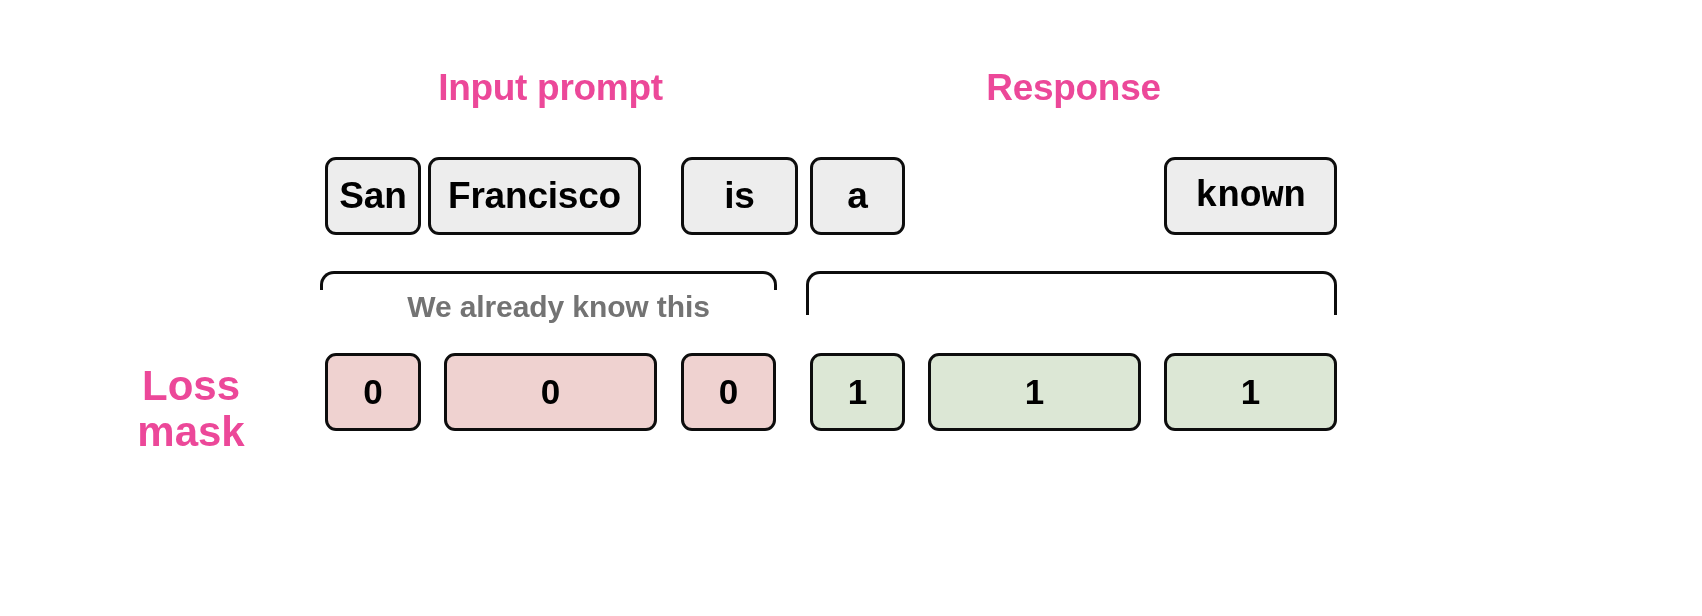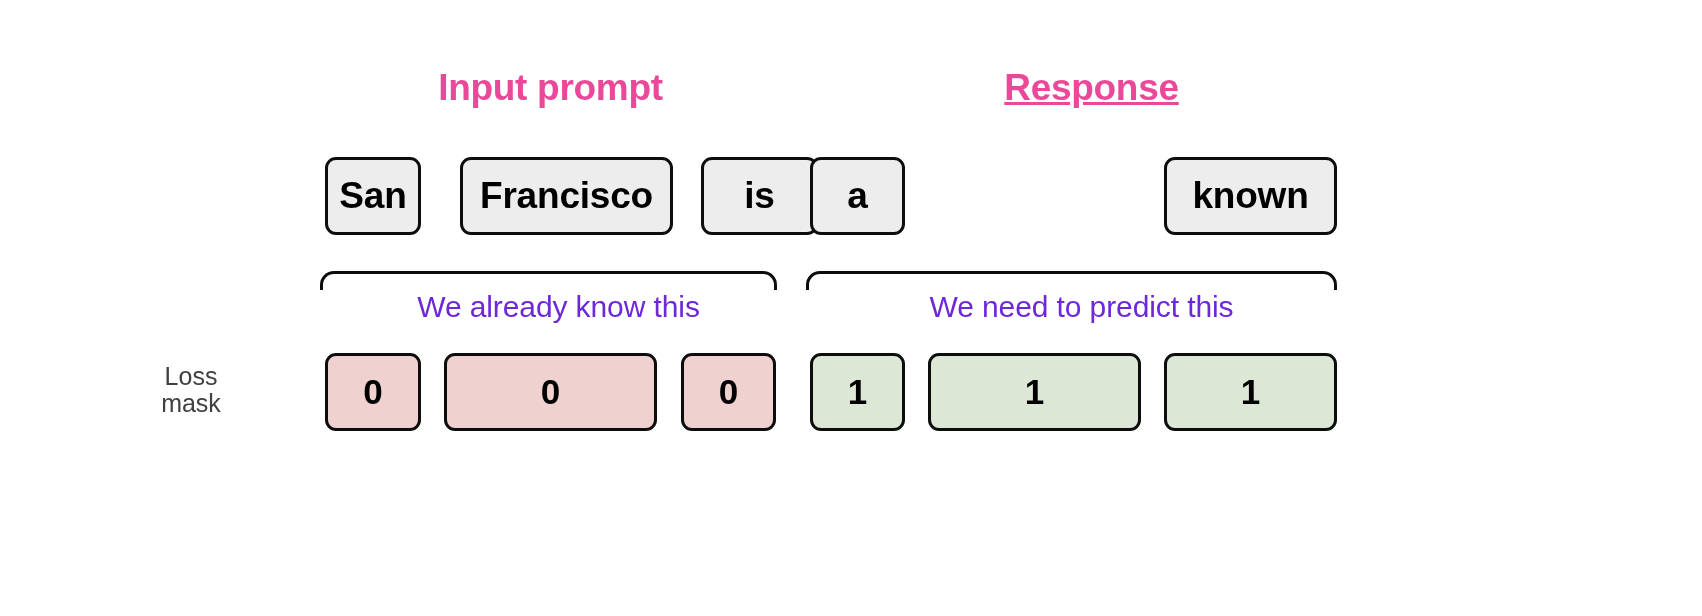--- a/index.html
+++ b/index.html
@@ -25,21 +25,21 @@
   .section-header {
     position: absolute;
     font-size: 37px;
     font-weight: 700;
     letter-spacing: -0.3px;
     color: #ec4899;
     white-space: nowrap;
     text-align: center;
   }
   #hdr-input  { left: 325px; width: 451px; top: 67px; }
-  #hdr-response { left: 828px; width: 527px; top: 67px; text-decoration: underline; }
+  #hdr-response { left: 810px; width: 527px; top: 67px; }
 
   
   .token-box, .mask-box {
     position: absolute;
     box-sizing: border-box;
     border: 3.5px solid #0d0d0d;
     border-radius: 11px;
     display: flex;
     align-items: center;
     justify-content: center;
@@ -62,24 +62,24 @@
   .mask-box.mask-zero { background: #efd2d0; }
   .mask-box.mask-one  { background: #dce7d5; }
 
   
   #loss-mask-label {
     position: absolute;
     left: 78px;
     top: 363px;
     width: 226px;
     text-align: center;
-    font-size: 25px;
-    font-weight: 400;
+    font-size: 42px;
+    font-weight: 700;
     line-height: 1.09;
-    color: #404040;
+    color: #ec4899;
   }
   #loss-mask-label span { display: block; }
 
   
   .bracket {
     position: absolute;
     top: 271px;
     height: 44px;
     box-sizing: border-box;
     border: 3px solid #0d0d0d;
@@ -88,50 +88,49 @@
     border-top-right-radius: 14px;
     background: transparent;
   }
   #bracket-input    { left: 320px; width: 457px; }
   #bracket-response { left: 806px; width: 531px; }
 
   .bracket-label {
     position: absolute;
     top: 290px;
     font-size: 30px;
-    font-weight: 400;
+    font-weight: 700;
     letter-spacing: -0.1px;
-    color: #6d28d9;
+    color: #737373;
     text-align: center;
     white-space: nowrap;
     background: #ffffff;
     padding: 0 10px;
   }
   #bracket-label-input    { left: 320px; width: 457px; }
   #bracket-label-response { left: 806px; width: 531px; }
 </style>
 </head>
 <body>
 
 <div id="stage">
 
   <div class="section-header" id="hdr-input">Input prompt</div>
   <div class="section-header" id="hdr-response">Response</div>
 
   <div class="token-box" id="tok-0" style="left: 325px; width: 96px;">San</div>
-  <div class="token-box" id="tok-1" style="left: 460px; width: 213px; text-align: center;">Francisco</div>
-  <div class="token-box" id="tok-2" style="left: 681px; width: 117px; margin-left: 20px;">is</div>
+  <div class="token-box" id="tok-1" style="left: 428px; width: 213px; text-align: center;">Francisco</div>
+  <div class="token-box" id="tok-2" style="left: 681px; width: 117px;">is</div>
   <div class="token-box" id="tok-3" style="left: 810px; width: 95px;">a</div>
-  <div class="token-box" id="tok-5" style="left: 1164px; width: 173px;">known</div>
+  <div class="token-box" id="tok-5" style="left: 1164px; width: 173px; font-family: Liberation Mono, monospace;">known</div>
 
   <div class="bracket" id="bracket-input"></div>
   <div class="bracket-label" id="bracket-label-input">We already know this</div>
 
   <div class="bracket" id="bracket-response"></div>
-  <div class="bracket-label" id="bracket-label-response">We need to predict this</div>
 
   <div id="loss-mask-label">
     <span>Loss</span>
     <span>mask</span>
   </div>
 
   <div class="mask-box mask-zero" id="mask-0" style="left: 325px; width: 96px;">0</div>
   <div class="mask-box mask-zero" id="mask-1" style="left: 444px; width: 213px;">0</div>
   <div class="mask-box mask-zero" id="mask-2" style="left: 681px; width: 95px;">0</div>
   <div class="mask-box mask-one" id="mask-3" style="left: 810px; width: 95px;">1</div>

